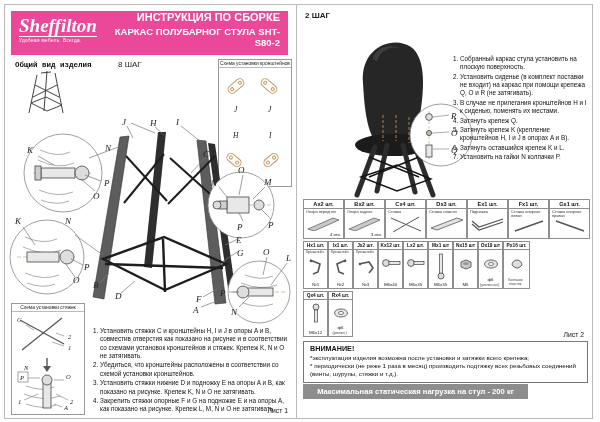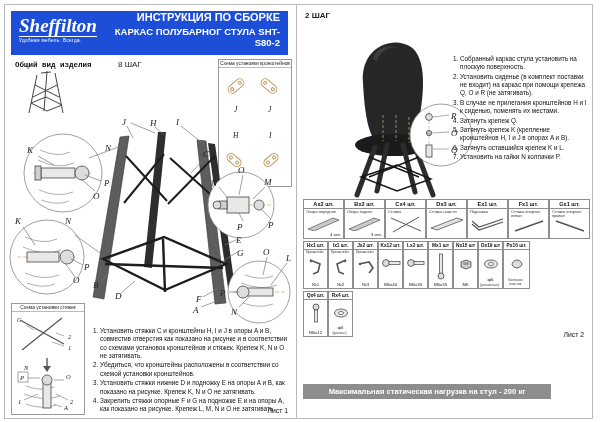--- a/index.html
+++ b/index.html
@@ -2,21 +2,21 @@
 <html><head>
 <meta charset="utf-8">
 <style>
   html,body{margin:0;padding:0;background:#f4f4f4;font-family:"Liberation Sans",sans-serif;}
   #canvas{position:relative;width:600px;height:422px;background:#fff;overflow:hidden;}
   .page{position:absolute;top:4px;height:413px;background:#fff;border:1px solid #b9b9b9;}
   #page1{left:4px;width:291px;}
   #page2{left:296px;width:295px;}
   .abs{position:absolute;}
   
-  .hdr{background:#1d4ed8;color:#fff;}
+  .hdr{background:#ec4899;color:#fff;}
   .logo-name{font-family:"Liberation Serif",serif;font-style:italic;font-weight:bold;font-size:19px;line-height:19px;}
   .logo-tag{font-size:4.6px;letter-spacing:.4px;border-top:1px solid #fff;padding-top:1px;margin-top:1px;}
   .title1{font-weight:bold;font-size:11px;text-align:right;}
   .title2{font-weight:bold;font-size:9.5px;text-align:right;margin-top:3px;}
   .lbl-b{font-weight:bold;font-size:7.5px;color:#111;}
   .steplbl{font-size:8px;color:#222;}
   .schemebox{border:1px solid #999;background:#fff;}
   .schemetitle{font-size:4.9px;text-align:center;border-bottom:1px solid #bbb;padding:1px 0;color:#222;}
   .steps{font-size:6.35px;color:#111;line-height:1.32;}
   .steps ol{margin:0;padding-left:11px;}
@@ -482,17 +482,22 @@
             <ellipse cx="11" cy="7" rx="6.5" ry="4" fill="#e8e8e8" stroke="#444" stroke-width="0.8"></ellipse>
             <ellipse cx="11" cy="7" rx="2.6" ry="1.5" fill="#fff" stroke="#444" stroke-width="0.7"></ellipse>
           </svg>
         <div class="pnotec" style="bottom:6px">ф6</div>
         <div class="pnote2">(увелич.)</div>
       </div>
     </div>
 
     <div class="abs sheet" style="right:8px;top:326px;">Лист 2</div>
 
-
-    <div class="abs loadbanner" style="left:6px;top:379px;width:248px;height:15px;">Максимальная статическая нагрузка на стул - 200 кг</div>
+    <div class="abs warnbox" style="left:6px;top:336px;width:283px;height:40px;">
+      <div class="warntitle">ВНИМАНИЕ!</div>
+      <div class="warnline">*эксплуатация изделия возможна после установки и затяжки всего крепежа;</div>
+      <div class="warnline">* периодически (не реже 1 раза в месяц) производить подтяжку всех резьбовых соединений (винты, шурупы, стяжки и т.д.).</div>
+    </div>
+
+    <div class="abs loadbanner" style="left:6px;top:379px;width:225px;height:15px;">Максимальная статическая нагрузка на стул - 200 кг</div>
 
   </div>
 </div>
 
 </body></html>

